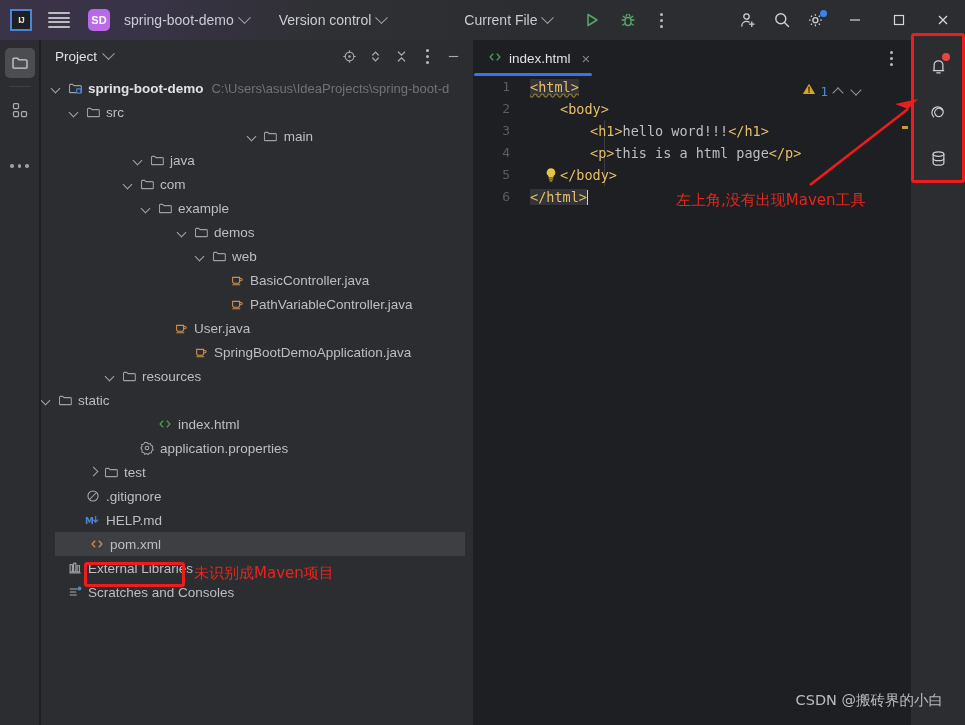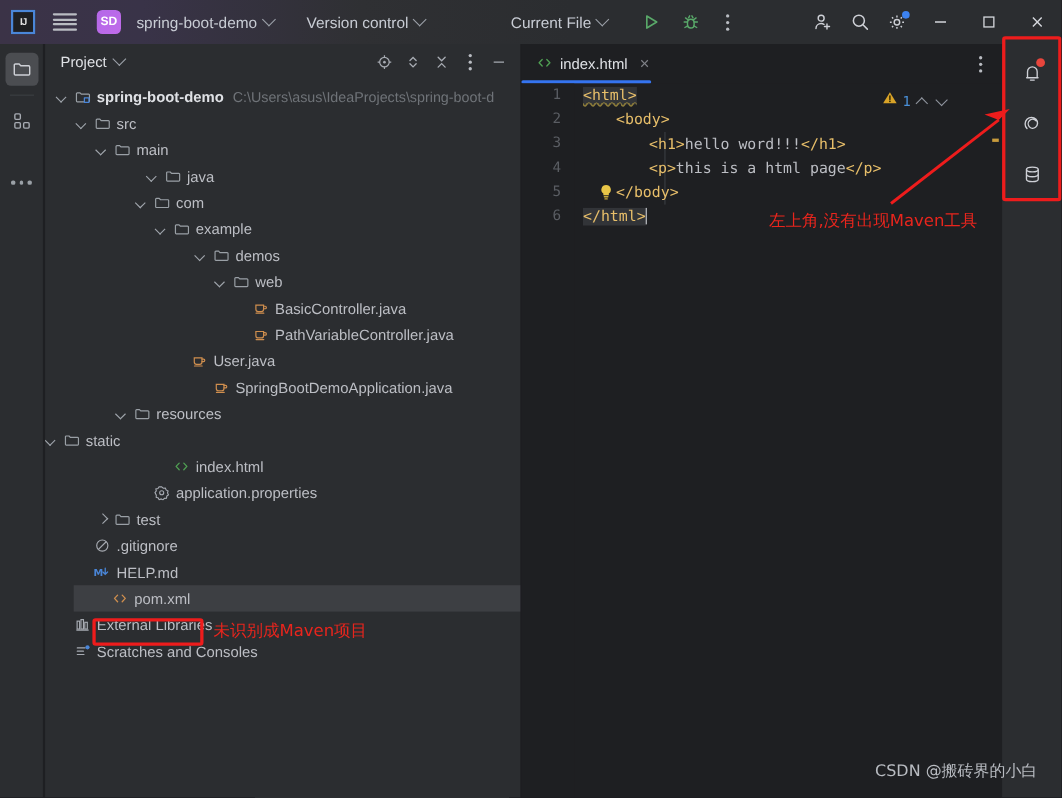--- a/index.html
+++ b/index.html
@@ -342,21 +342,21 @@
         </div>
         <div class="row" style="padding-left: 28px;">
           <span class="arrow down"></span>
           <span class="ico">
             <svg width="15" height="15" viewBox="0 0 16 16" fill="none" stroke="#9aa0a6" stroke-width="1.15" stroke-linejoin="round">
               <path d="M1.6 4.4a.8.8 0 0 1 .8-.8h2.7l1.2 1.3h7.1a.8.8 0 0 1 .8.8v5.9a.8.8 0 0 1-.8.8H2.4a.8.8 0 0 1-.8-.8z"></path>
             </svg>
           </span>
           <span class="label">src</span>
         </div>
-        <div class="row" style="padding-left: 46px;">
+        <div class="row" style="padding-left: 46px; justify-content: center;">
           <span class="arrow down"></span>
           <span class="ico">
             <svg width="15" height="15" viewBox="0 0 16 16" fill="none" stroke="#9aa0a6" stroke-width="1.15" stroke-linejoin="round">
               <path d="M1.6 4.4a.8.8 0 0 1 .8-.8h2.7l1.2 1.3h7.1a.8.8 0 0 1 .8.8v5.9a.8.8 0 0 1-.8.8H2.4a.8.8 0 0 1-.8-.8z"></path>
             </svg>
           </span>
           <span class="label">main</span>
         </div>
         <div class="row" style="padding-left: 92px;">
           <span class="arrow down"></span>
@@ -506,21 +506,21 @@
         <div class="row" style="padding-left: 28px;">
           <span class="arrow"></span>
           <span class="ico">
             <svg width="16" height="14" viewBox="0 0 18 14">
               <text x="0" y="11" font-family="DejaVu Sans, sans-serif" font-size="10" font-weight="bold" fill="#4a86d8">M</text>
               <path d="M12 3v6M9.6 7 12 9.4 14.4 7" stroke="#4a86d8" stroke-width="1.3" fill="none" stroke-linecap="round"></path>
             </svg>
           </span>
           <span class="label">HELP.md</span>
         </div>
-        <div class="row selected-wide" style="padding-left: 18px; margin-left: 26px; margin-right: 0px; width: 410px; border-radius: 0;">
+        <div class="row selected-wide" style="padding-left: 18px; margin-left: 14px; margin-right: 0px; width: 410px; border-radius: 0;">
           <span class="arrow"></span>
           <span class="ico">
             <svg width="14" height="14" viewBox="0 0 16 16" fill="none" stroke="#cf8e4e" stroke-width="1.4" stroke-linecap="round" stroke-linejoin="round">
               <path d="M5.6 4.6 2.4 8l3.2 3.4M10.4 4.6 13.6 8l-3.2 3.4"></path>
             </svg>
           </span>
           <span class="label">pom.xml</span>
         </div>
         <div class="row" style="padding-left: 10px;">
           <span class="arrow"></span>
@@ -629,21 +629,21 @@
       </svg>
     </div>
   </div>
 
   <div class="anno-box" style="left:911px; top:33px; width:54px; height:150px;"></div>
 
   <div class="anno-box" style="left:84px; top:562px; width:101px; height:25px;"></div>
 
   <div class="anno-text" style="left:194px; top:564px;">未识别成Maven项目</div>
 
-  <div class="anno-text" style="left:699px; top:191px;">左上角,没有出现Maven工具</div>
+  <div class="anno-text" style="left:676px; top:191px;">左上角,没有出现Maven工具</div>
 
   <svg class="arrow-svg" style="left:800px; top:95px; width:125px; height:95px;" viewBox="0 0 125 95">
     <path d="M10 90 L108 14" stroke="#ee1c1c" stroke-width="2.6"></path>
     <path d="M118 4 L100 22 L108 14 L95 9 Z" fill="#ee1c1c"></path>
   </svg>
 
   <div class="watermark">CSDN @搬砖界的小白</div>
 
 </div>
 

